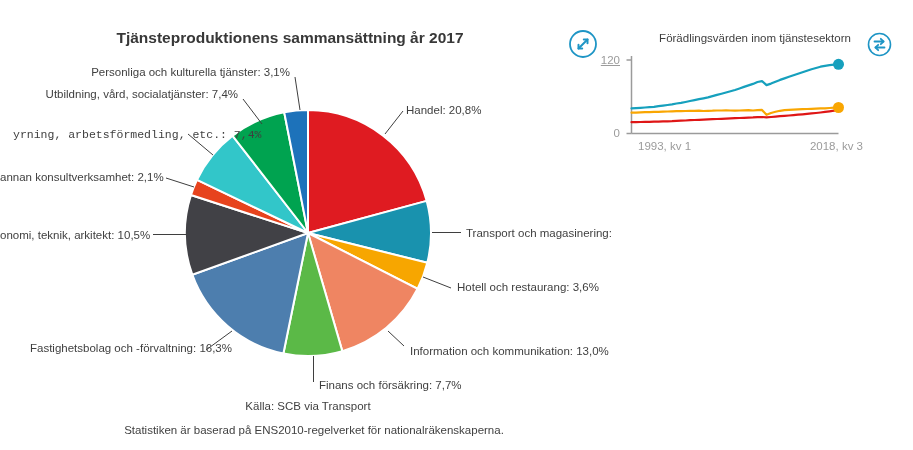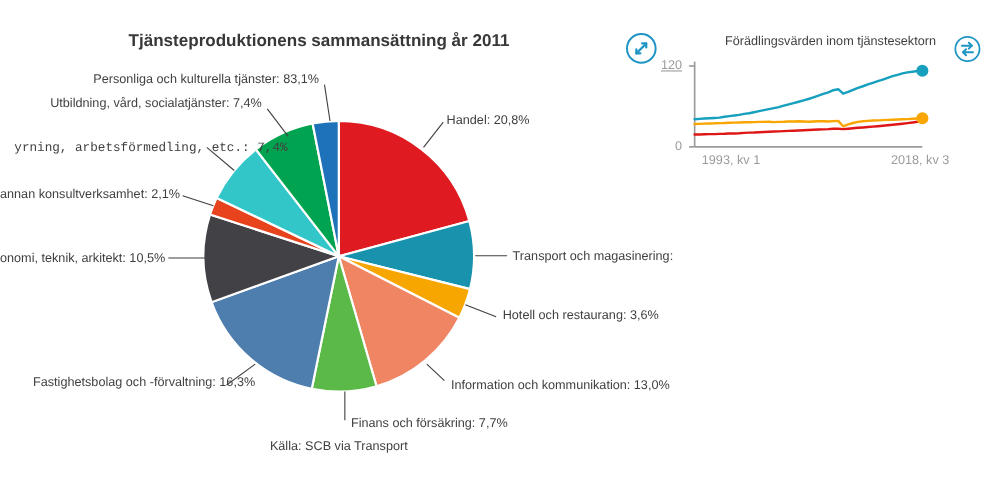--- a/index.html
+++ b/index.html
@@ -50,34 +50,35 @@
       <line x1="313.5" y1="356" x2="313.5" y2="382"></line>
       <line x1="206" y1="350" x2="232" y2="331"></line>
       <line x1="153" y1="234.5" x2="187" y2="234.5"></line>
       <line x1="166" y1="178" x2="194" y2="187"></line>
       <line x1="188" y1="134" x2="213" y2="155"></line>
       <line x1="243" y1="99" x2="262" y2="124"></line>
       <line x1="295" y1="77" x2="300" y2="110"></line>
     </g>
   </svg>
 
-  <div class="main-title">Tjänsteproduktionens sammansättning år 2011</div>
+  <div class="main-title">Tjänsteproduktionens sammansättning år 2017</div>
   <div class="lbl c" style="left:188px;top:400px;width:240px;">Källa: SCB via Transport</div>
+  <div class="lbl c" style="left:64px;top:424px;width:500px;">Statistiken är baserad på ENS2010-regelverket för nationalräkenskaperna.</div>
 
   <div class="lbl" style="left:406px;top:104px;">Handel: 20,8%</div>
   <div class="lbl" style="left:466px;top:227px;">Transport och magasinering:</div>
   <div class="lbl" style="left:457px;top:281px;">Hotell och restaurang: 3,6%</div>
   <div class="lbl" style="left:410px;top:345px;">Information och kommunikation: 13,0%</div>
   <div class="lbl" style="left:319px;top:379px;">Finans och försäkring: 7,7%</div>
   <div class="lbl r" style="left:0px;top:342px;width:203px;padding-left:29px;">Fastighetsbolag och -förvaltning: 16,3%</div>
   <div class="lbl r" style="left:0px;top:229px;width:150px;">onomi, teknik, arkitekt: 10,5%</div>
   <div class="lbl r" style="left:0px;top:171px;width:163px;">annan konsultverksamhet: 2,1%</div>
   <div class="lbl r" style="left:13px;top:128px;width:186px;font-family:Liberation Mono, monospace;">yrning, arbetsförmedling, etc.: 7,4%</div>
   <div class="lbl r" style="left:0px;top:88px;width:238px;">Utbildning, vård, socialatjänster: 7,4%</div>
-  <div class="lbl r" style="left:0px;top:66px;width:290px;">Personliga och kulturella tjänster: 83,1%</div>
+  <div class="lbl r" style="left:0px;top:66px;width:290px;">Personliga och kulturella tjänster: 3,1%</div>
 
   <svg id="line-svg" viewBox="0 0 353 160">
     <g stroke="#9b9b9b" stroke-width="1.5" fill="none">
       <line x1="71.5" y1="56" x2="71.5" y2="133.5"></line>
       <line x1="71.5" y1="133.5" x2="278.5" y2="133.5"></line>
       <line x1="66.5" y1="60" x2="71.5" y2="60"></line>
       <line x1="66.5" y1="133.5" x2="71.5" y2="133.5"></line>
     </g>
     <g id="line-plot">
         <polyline points="71.5,112.7 76.0,112.6 80.5,112.4 85.0,112.2 89.5,112.1 94.0,111.9 98.5,111.8 103.0,111.6 107.5,111.5 112.0,111.3 116.5,111.1 121.0,111.1 125.5,111.0 130.0,110.8 134.5,110.8 139.0,110.7 143.5,111.0 148.0,110.8 152.5,110.7 157.0,110.5 161.5,110.5 166.0,110.3 170.5,110.5 175.0,110.7 179.5,110.5 184.0,110.3 188.5,110.2 193.0,110.5 197.5,110.1 202.0,109.9 206.5,114.8 211.0,113.0 215.5,111.8 220.0,110.8 224.5,110.2 229.0,109.9 233.5,109.6 238.0,109.4 242.5,109.2 247.0,109.0 251.5,108.8 256.0,108.6 260.5,108.4 265.0,108.3 269.5,108.0 274.0,107.7 278.5,107.5" fill="none" stroke="#f9a602" stroke-width="2.2" stroke-linecap="round" stroke-linejoin="round"></polyline>

